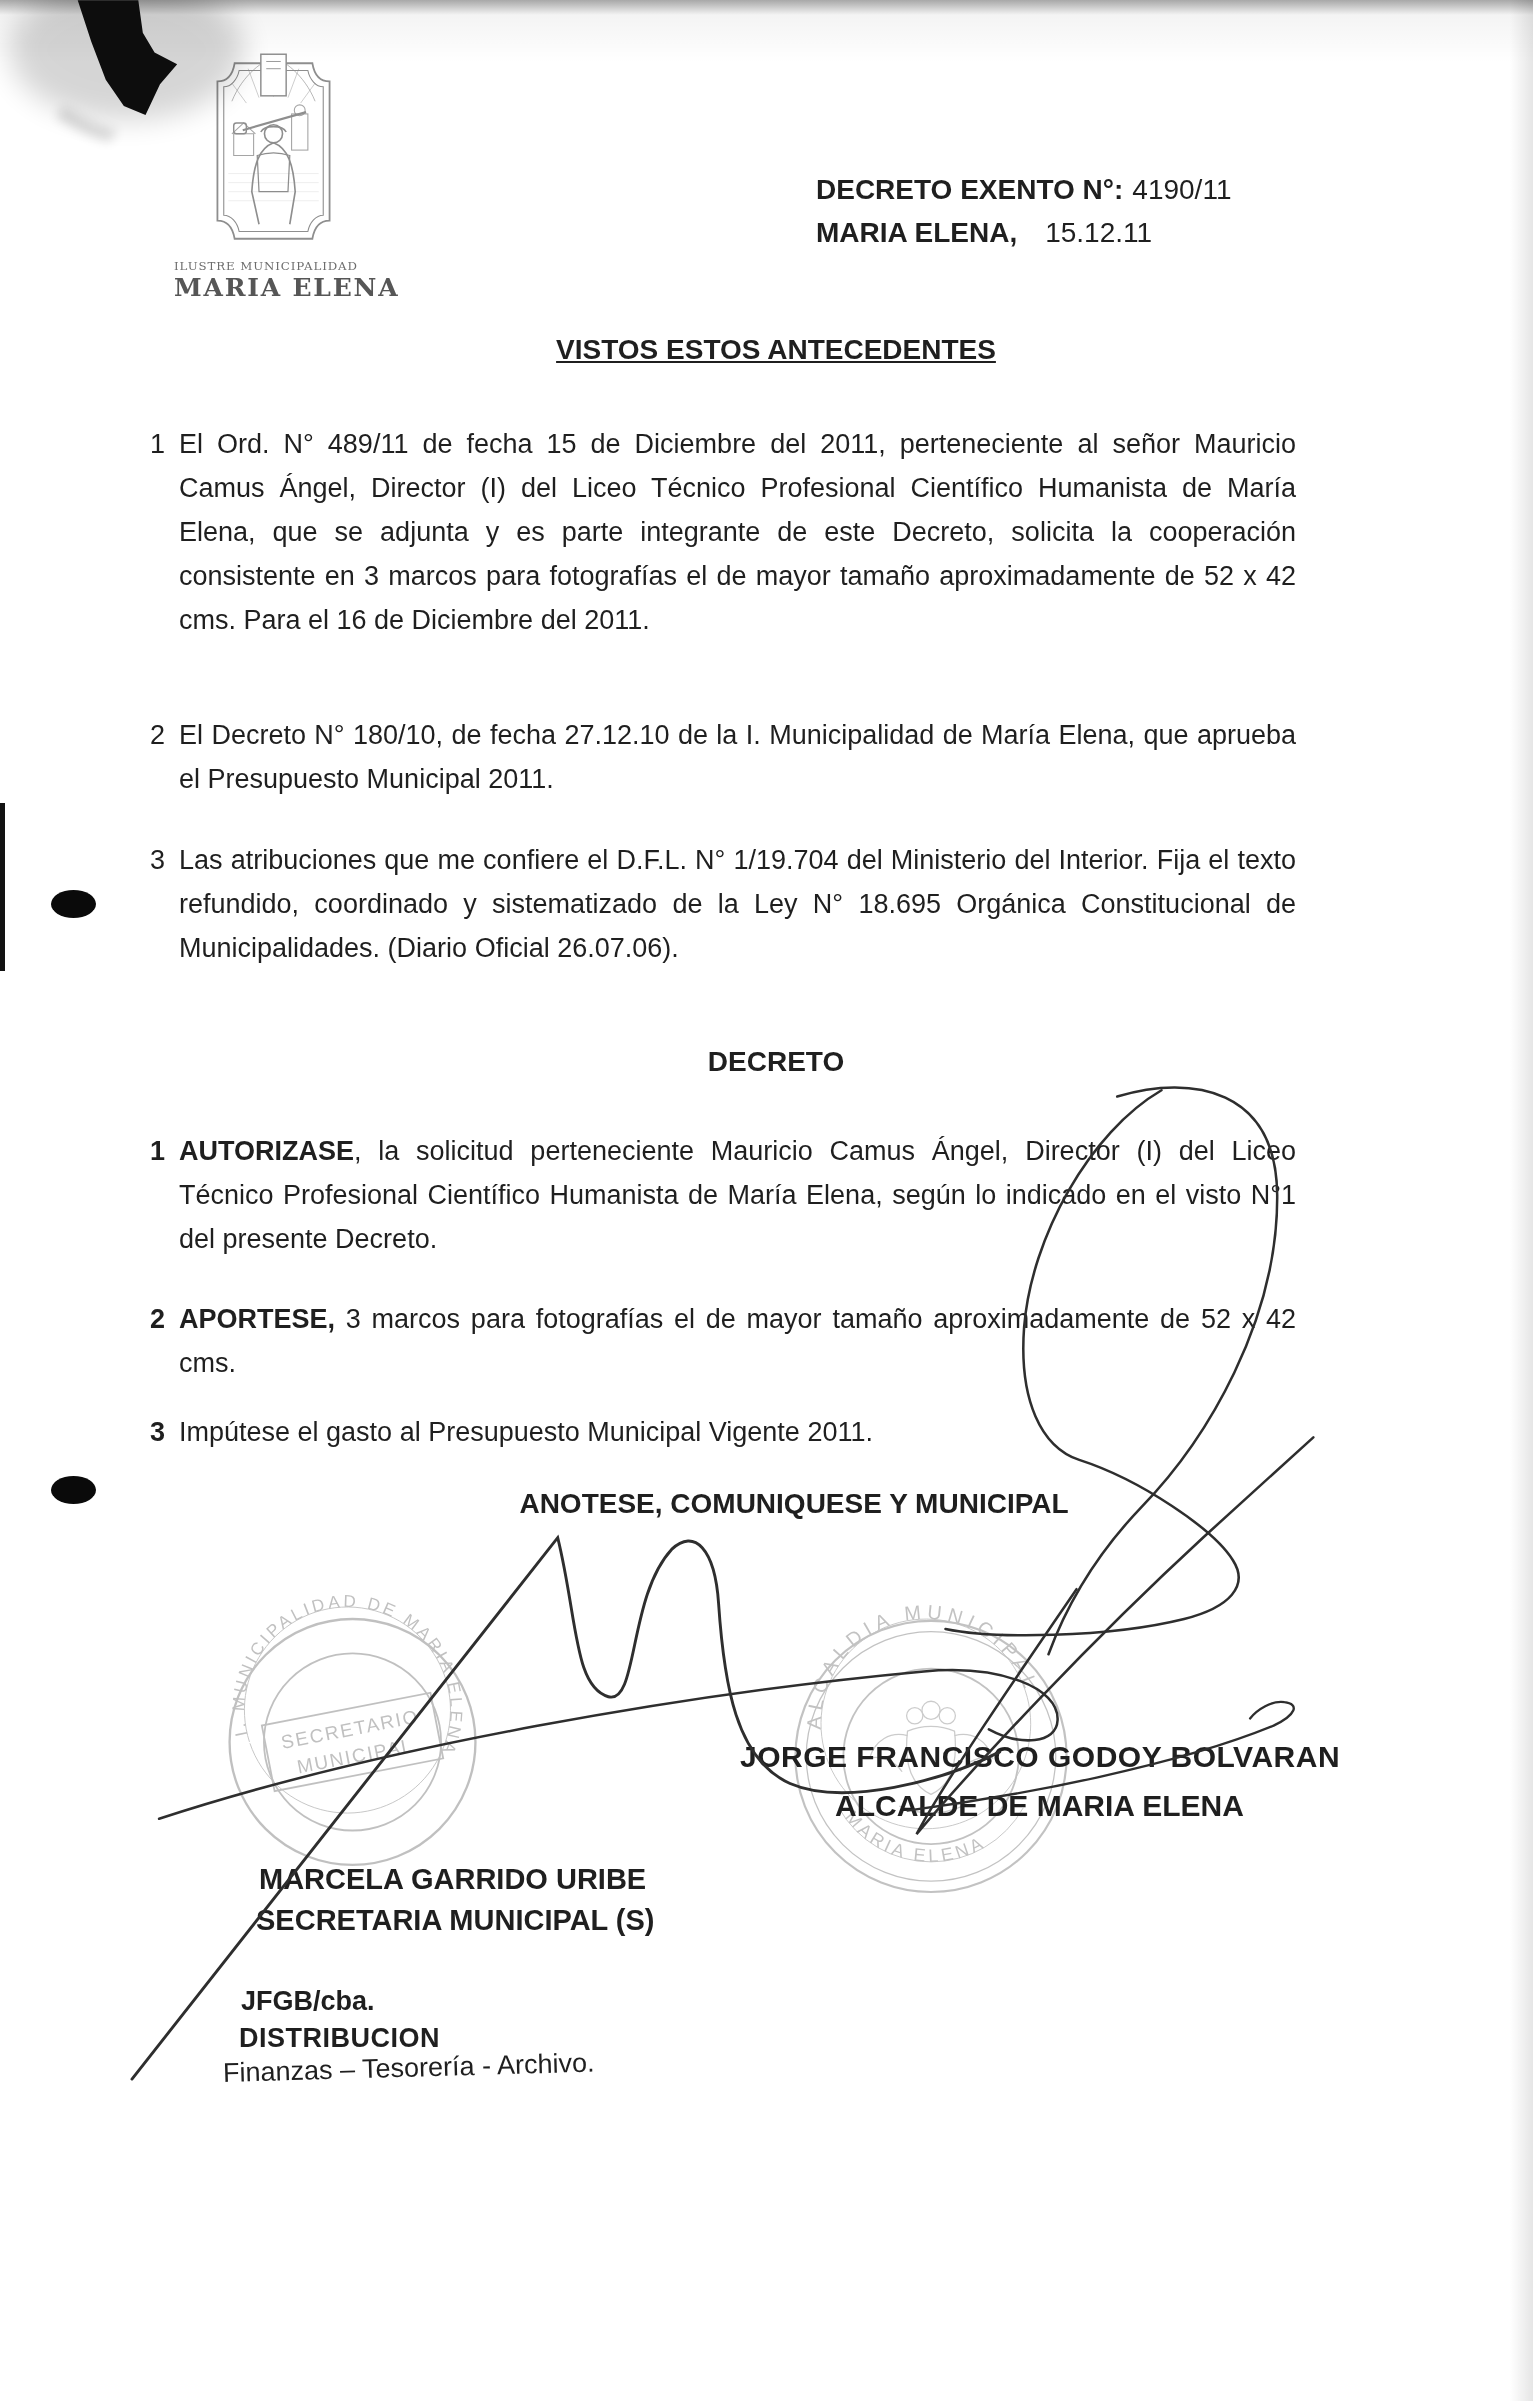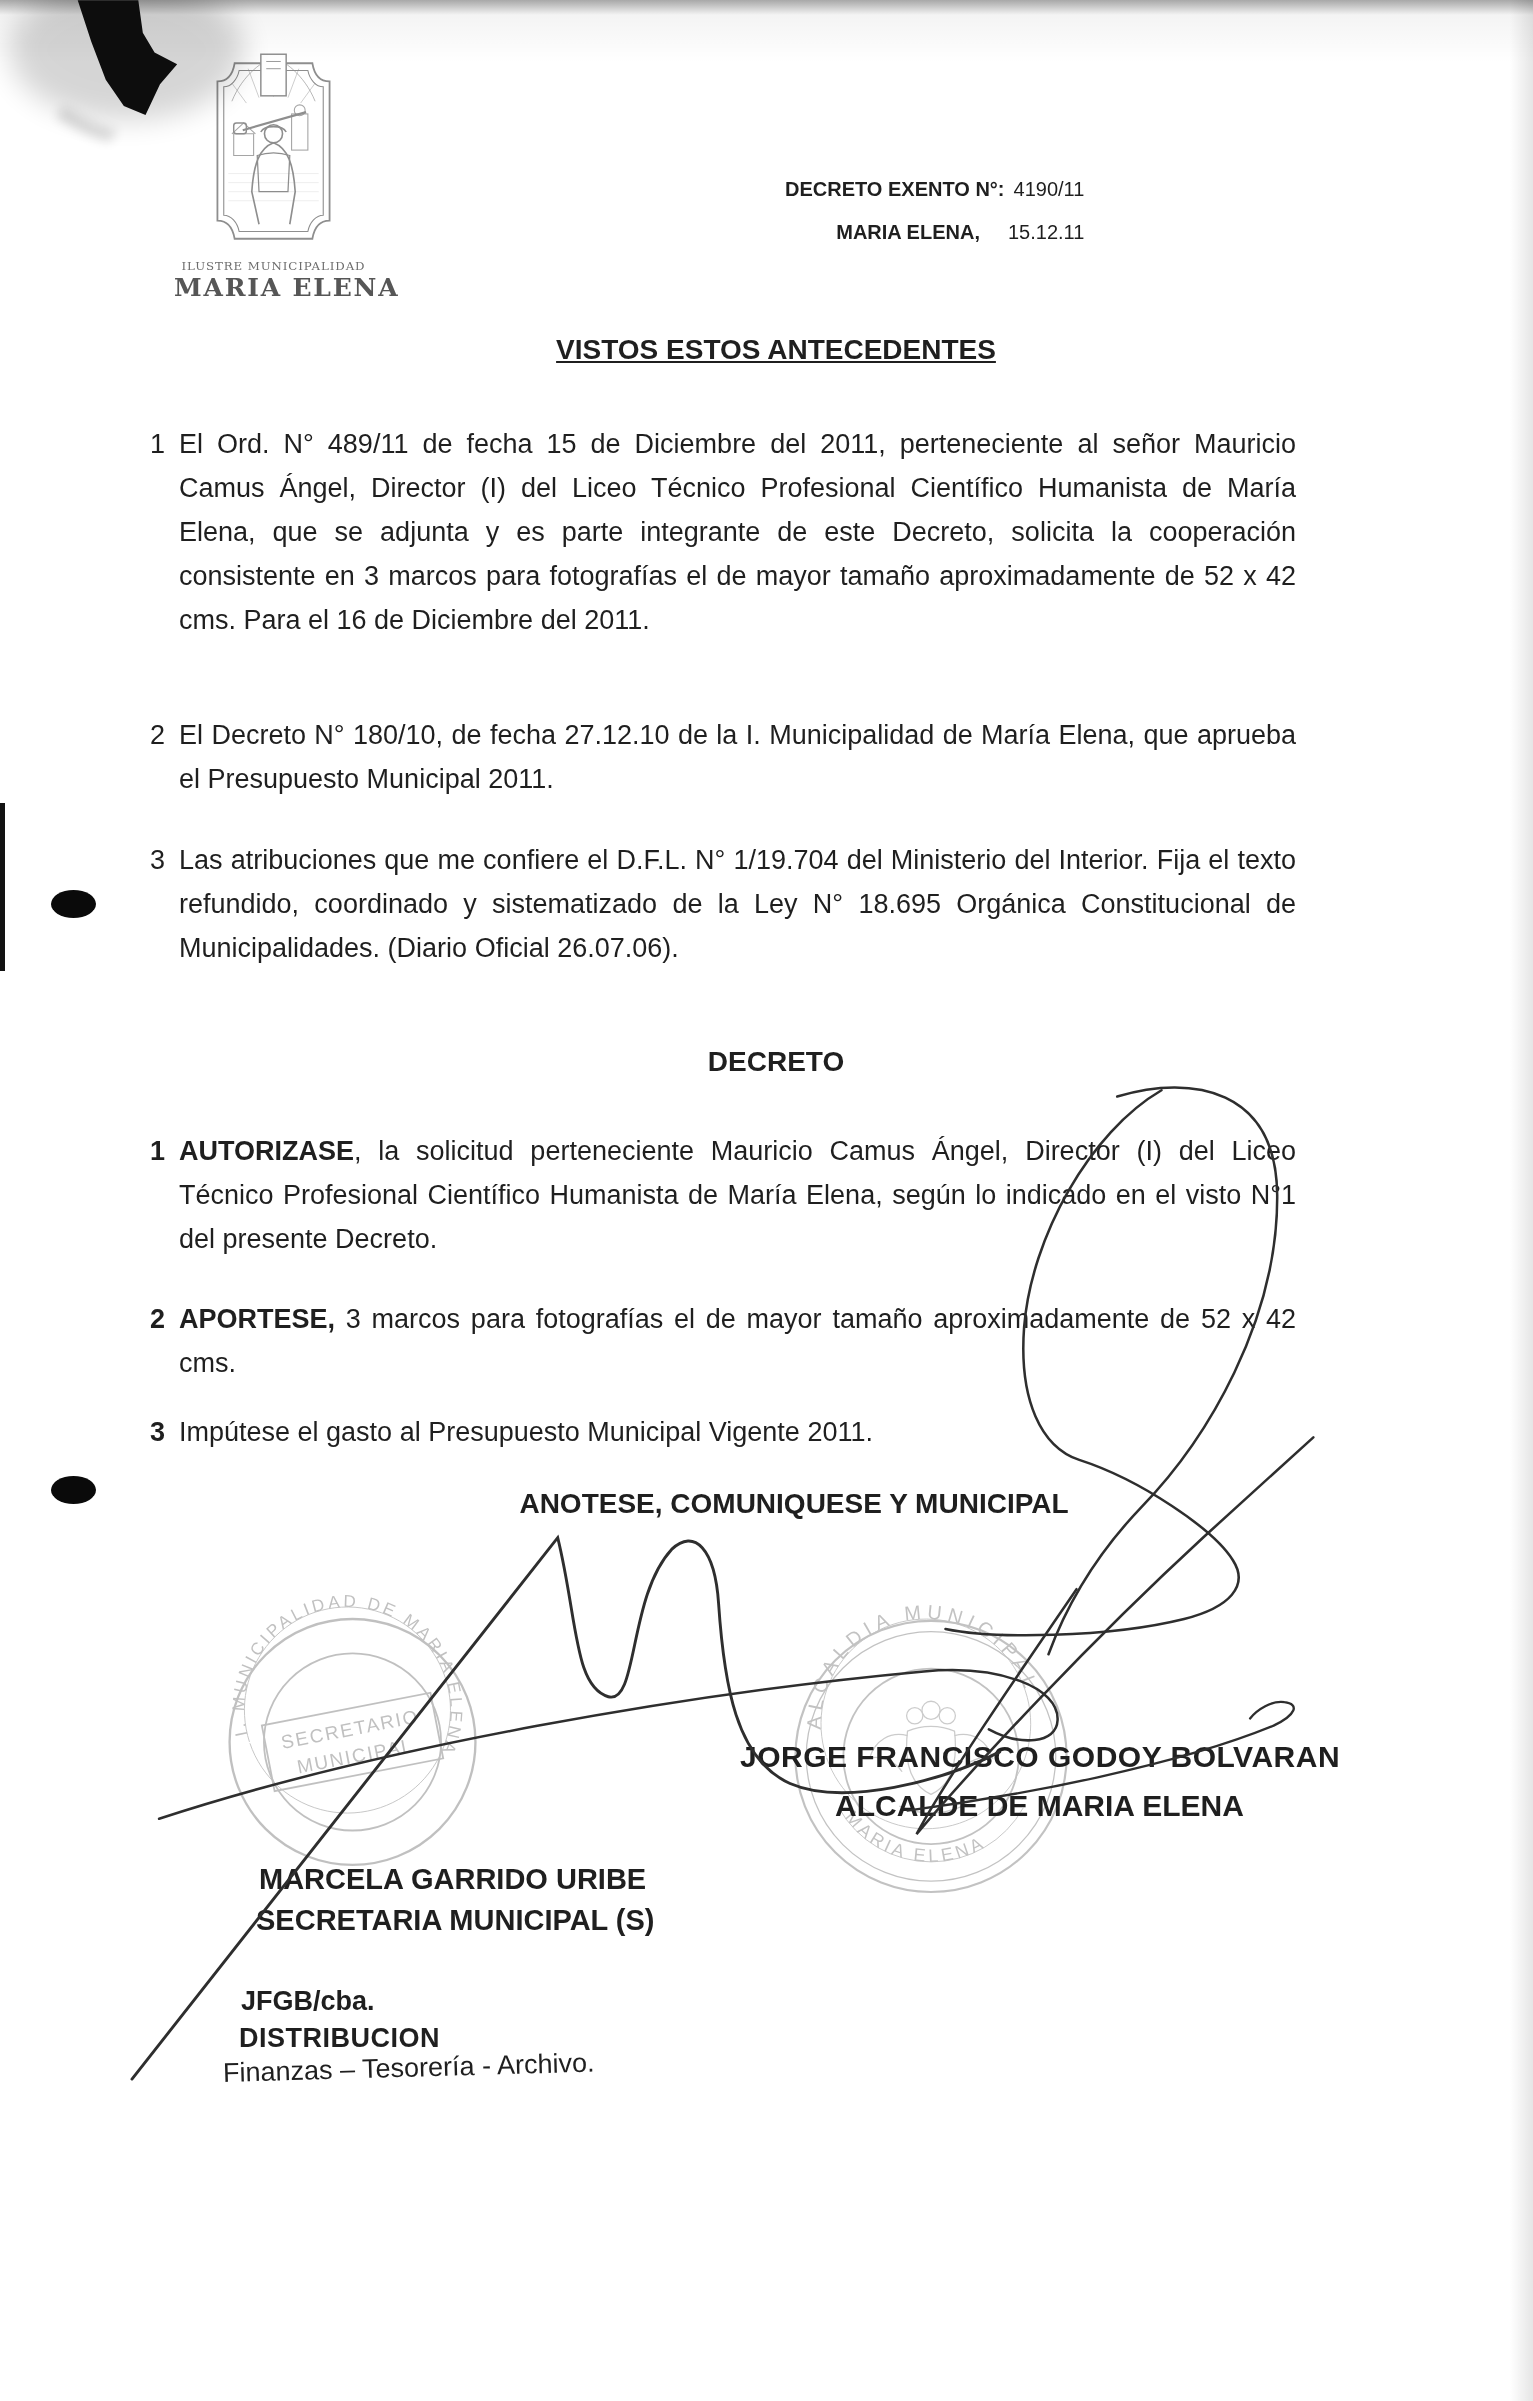--- a/index.html
+++ b/index.html
@@ -21,28 +21,28 @@
   .top-haze{left:0;top:0;width:1533px;height:63px;
     background:linear-gradient(to bottom,rgba(0,0,0,.06),rgba(0,0,0,0));z-index:4;}
   .right-edge{right:0;top:0;width:23.5px;height:2401px;
     background:linear-gradient(to left,rgba(0,0,0,.10),rgba(0,0,0,0));z-index:4;}
   .left-bar{left:0;top:803px;width:5.4px;height:168px;background:#121212;z-index:4;}
   .hole{width:45px;height:28px;border-radius:50%;background:#0a0a0a;z-index:4;}
   .hole1{left:51px;top:890px;}
   .hole2{left:51px;top:1476px;}
 
   
-  .logo{left:174px;top:47px;width:199px;text-align:center;z-index:2;}
+  .logo{left:174px;top:47px;width:199px;z-index:2;}
   .logo-sub{margin-top:3.6px;font-family:"DejaVu Serif",serif;font-size:11.8px;
     color:#6d6d6d;letter-spacing:0.9px;white-space:nowrap;}
   .logo-name{font-family:"DejaVu Serif",serif;font-weight:bold;font-size:25px;
     color:#565656;letter-spacing:1.8px;white-space:nowrap;}
 
   
-  .hdr{left:785px;top:168px;font-size:20px;line-height:43px;white-space:nowrap;z-index:2;text-align:right;}
+  .hdr{left:816px;top:168px;font-size:28px;line-height:43px;white-space:nowrap;z-index:2;}
   .b{font-weight:bold;}
   .hdr .date{display:inline-block;margin-left:28px;}
   .hdr .num{display:inline-block;margin-left:9px;}
 
   .center-title{left:181px;width:1190px;text-align:center;font-weight:bold;
     font-size:28px;white-space:nowrap;z-index:2;}
 
   
   .plist-row{position:absolute;left:150px;width:1146px;display:flex;z-index:2;}
   .plist-row .n{width:29px;flex:0 0 29px;font-size:27px;line-height:44px;}

